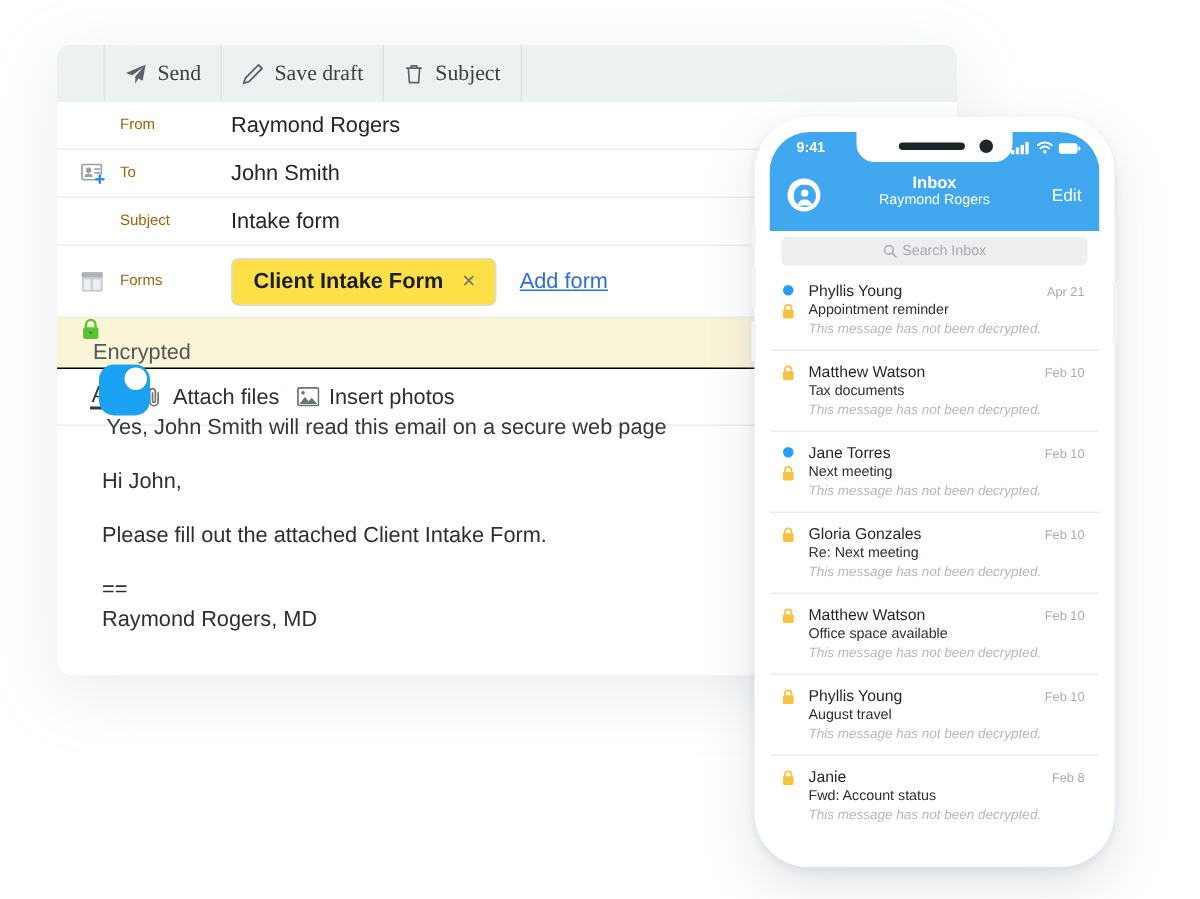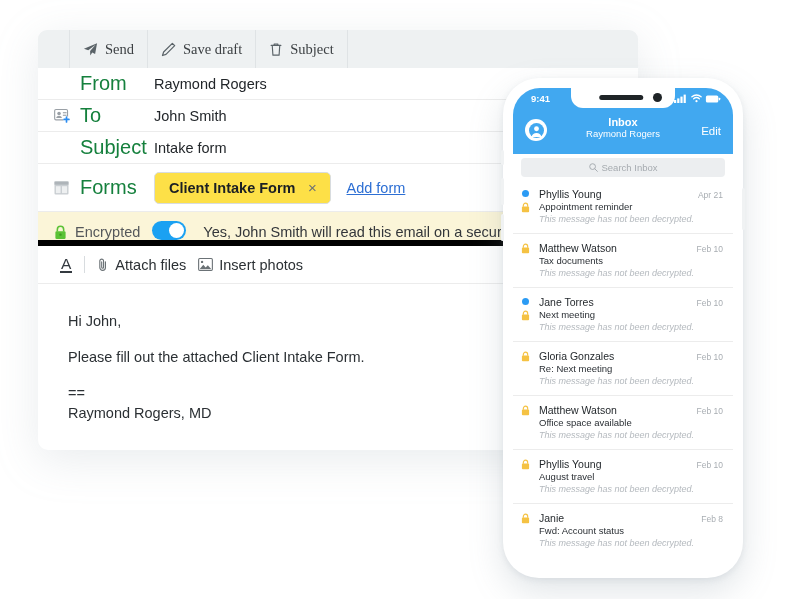--- a/index.html
+++ b/index.html
@@ -39,21 +39,21 @@
     overflow:hidden;
   }
   .field-row{
     display:flex;align-items:center;
     height:32px;padding:0 0 0 16px;
     border-bottom:1px solid #ececec;
     box-sizing:border-box;
   }
   .field-ico{width:26px;display:flex;align-items:center;justify-content:flex-start;flex:0 0 26px;}
   .field-lbl{
-    width:74px;flex:0 0 74px;color:#15803d;font-size:20px;
+    width:74px;flex:0 0 74px;color:#a16207;font-size:10px;
   }
   .field-lbl.noico{margin-left:26px;}
   .field-val{color:#22262a;font-size:14.5px;}
 
   
   .forms-row{height:48px;display:flex;align-items:center;padding-left:16px;border-bottom:1px solid #ececec;box-sizing:border-box;}
   .form-chip{
     display:inline-flex;align-items:center;gap:0;
     border:1px solid #d8dcdf;background:#fde047;border-radius:5px;
     height:30px;padding:0 0 0 14px;margin-left:0;
@@ -62,22 +62,22 @@
   .form-chip .x{
     width:34px;text-align:center;color:#6d7276;font-size:15px;cursor:default;
   }
   .add-form{
     margin-left:16px;color:#2d6fd4;font-size:14.5px;
     text-decoration:underline;cursor:default;
   }
 
   
   .enc-row{
-    height:34px;background:#fbf5d8;display:flex;align-items:flex-end;
-    padding-left:16px;box-sizing:border-box;border-bottom:6px solid #000000;
+    height:34px;background:#fbf5d8;display:flex;align-items:flex-start;
+    padding-left:16px;box-sizing:border-box;border-bottom:1px solid #000000;flex-direction:column;
   }
   .enc-lbl{color:#55585b;font-size:14.5px;margin-left:8px;}
   .toggle{
     width:34px;height:19px;border-radius:10px;background:#1ba1f2;
     margin-left:12px;position:relative;flex:0 0 34px;cursor:default;
   }
   .toggle::after{
     content:"";position:absolute;right:2px;top:2px;width:15px;height:15px;
     border-radius:50%;background:#fff;
   }

